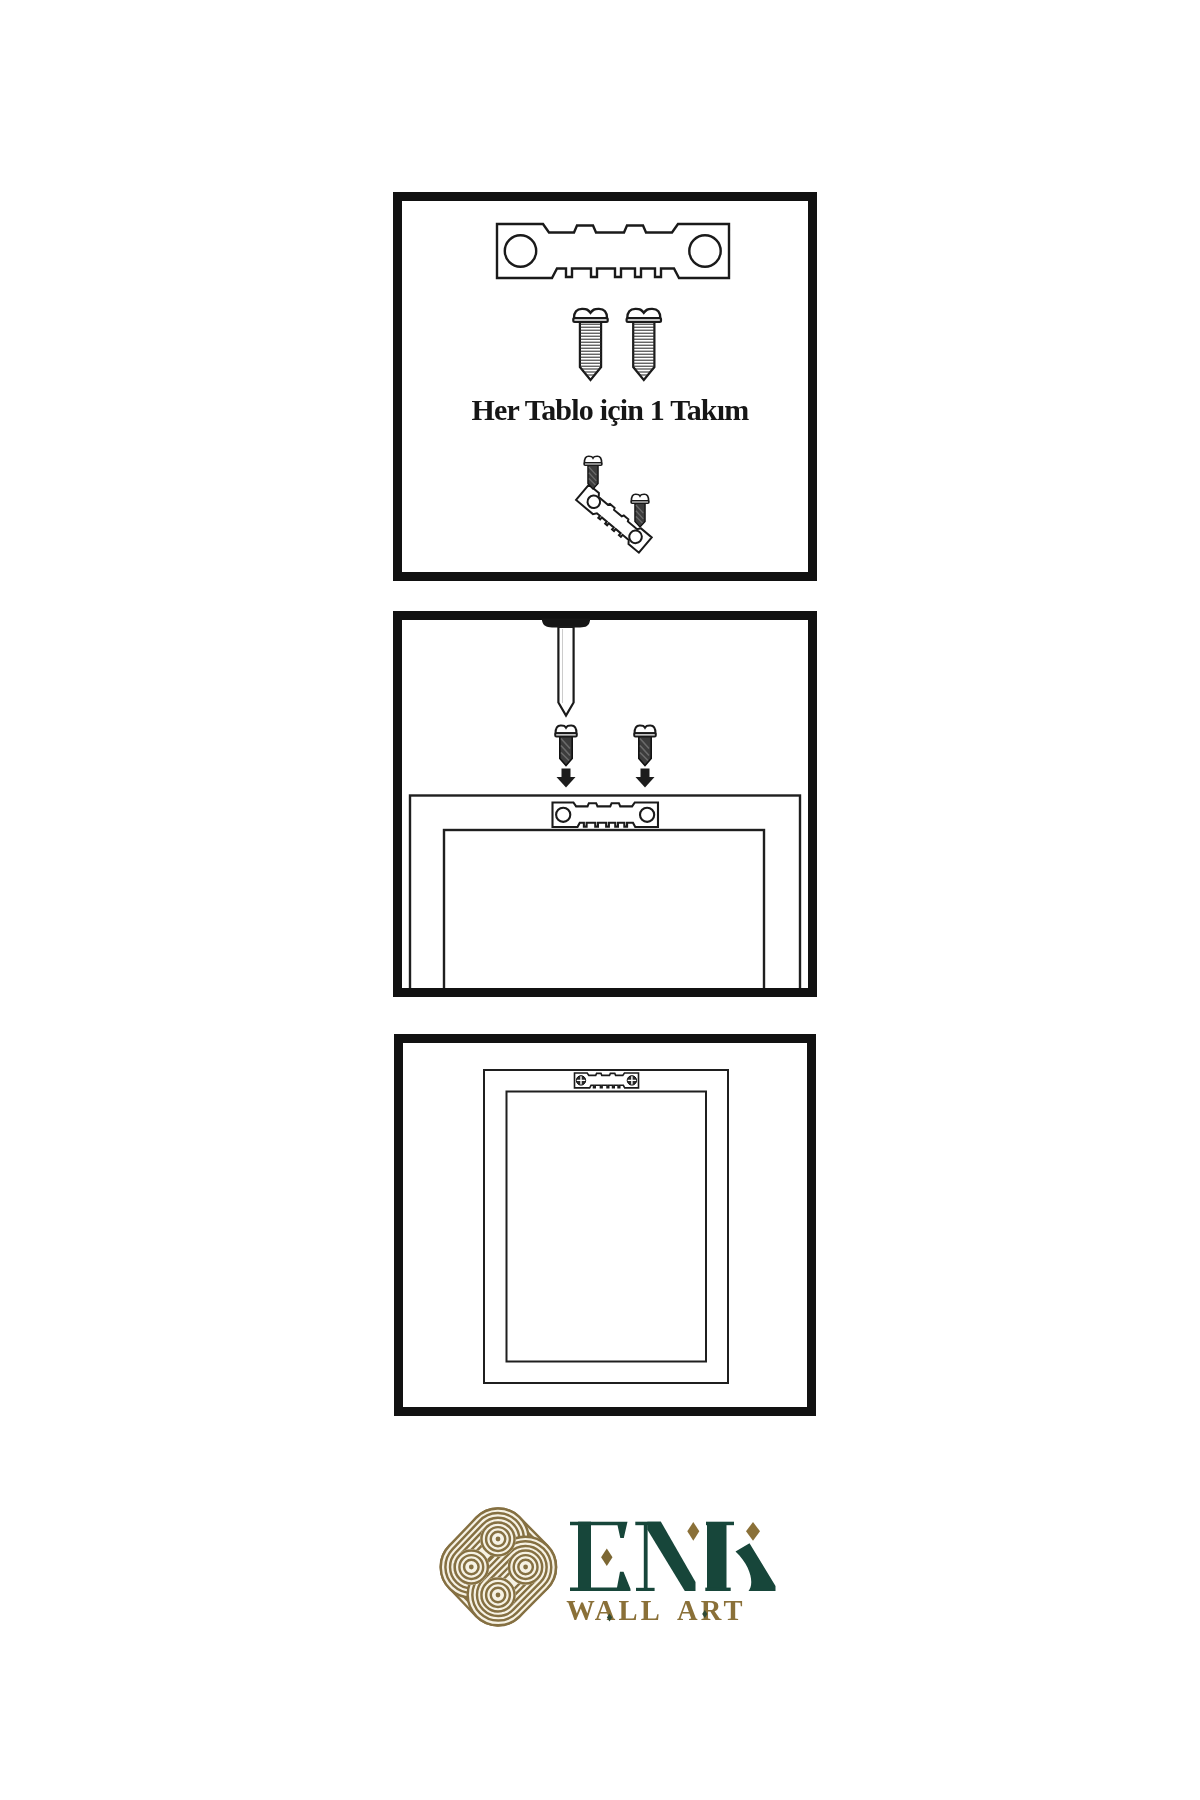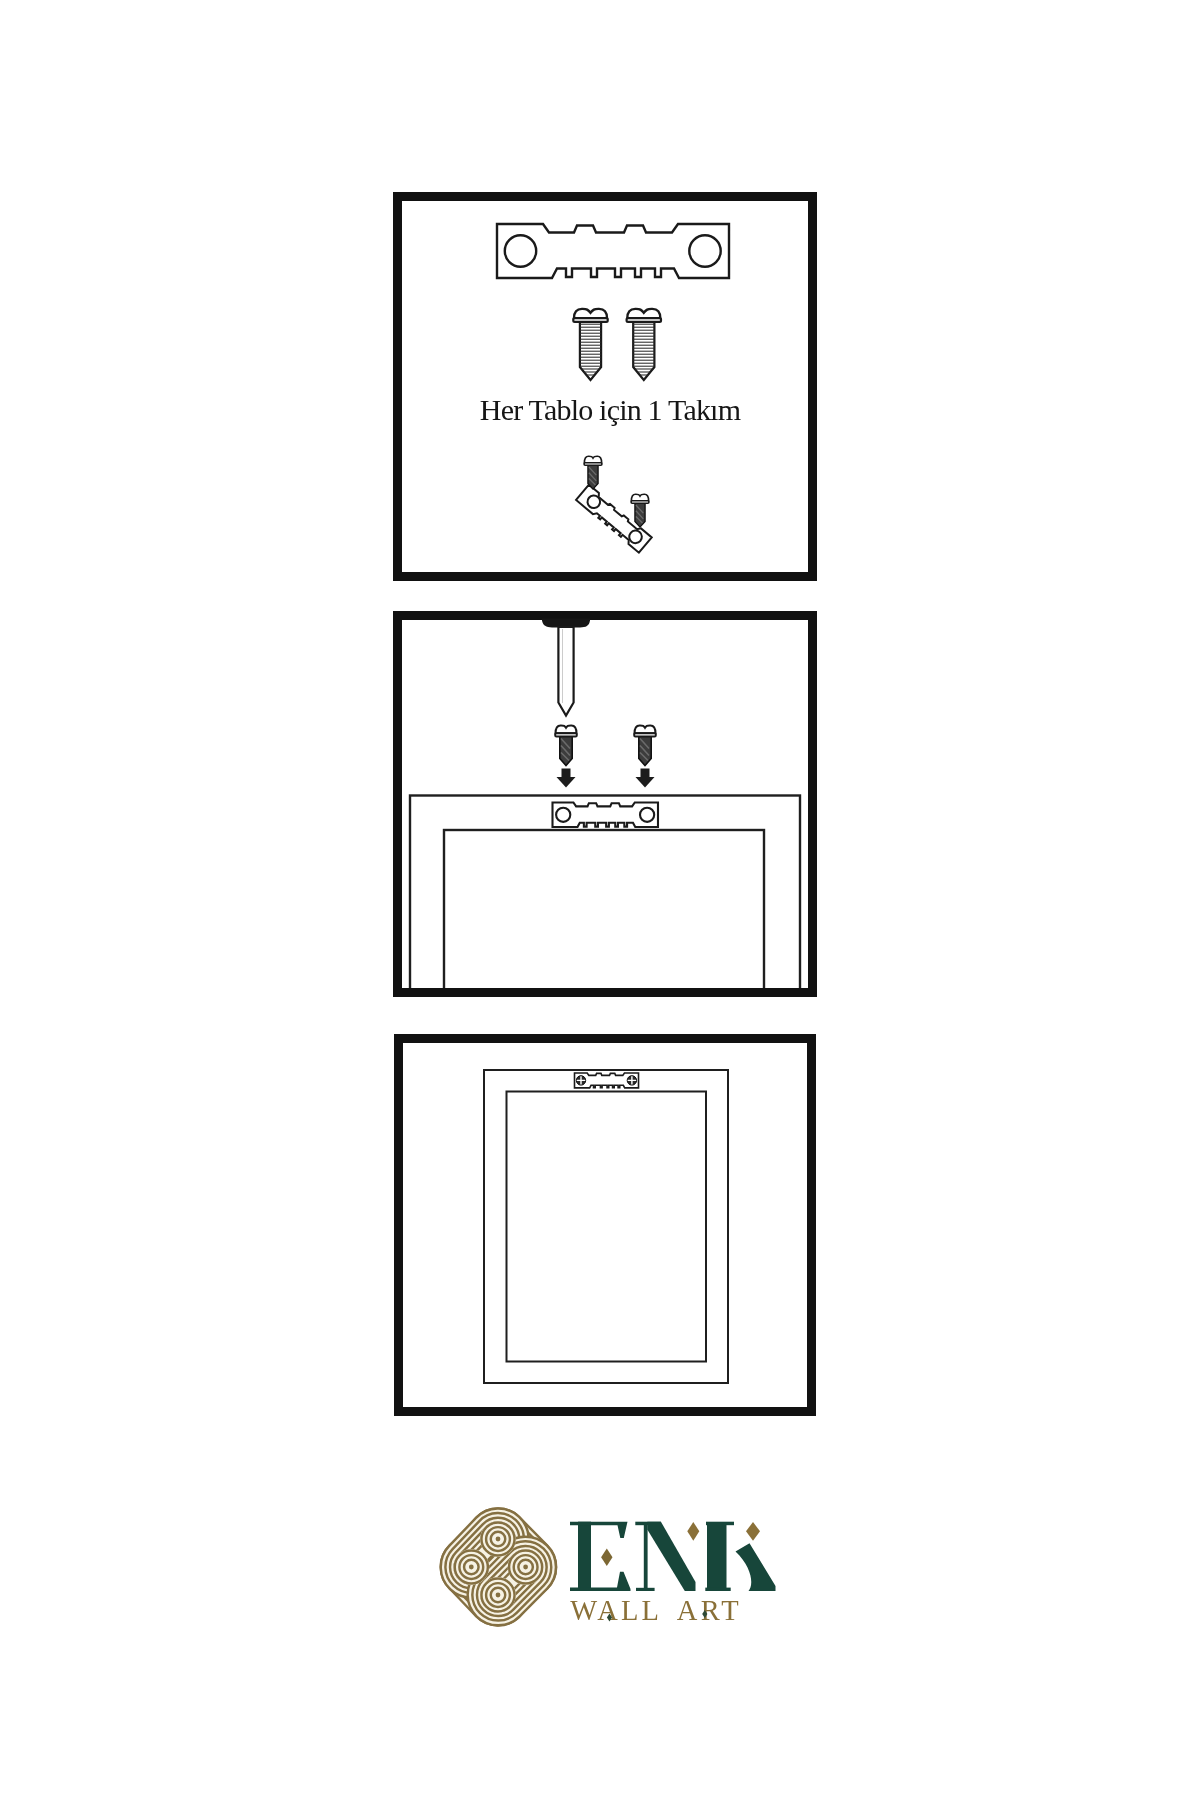--- a/index.html
+++ b/index.html
@@ -1,17 +1,17 @@
 <!DOCTYPE html>
 <html><head>
 <meta charset="utf-8">
 <style>
   html,body { margin:0; padding:0; background:#ffffff; }
   .page { position:relative; width:1200px; height:1800px; background:#ffffff;
-          font-family:"Liberation Serif", serif; }
+          font-family:"Liberation Serif", serif;font-weight:bold; }
 </style>
 </head>
 <body>
 <div class="page">
 <svg width="1200" height="1800" viewBox="0 0 1200 1800">
   <defs>
 
     <path id="plate" d="M0,0 L46,0 L52,8.5 L77,8.5 L80,1.5 L96,1.5 L99,8.5 L127,8.5 L130,1.5 L146,1.5 L149,8.5 L175,8.5 L181,0 L232,0 L232,54 L182,54 L177,44.5 L164,44.5 L164,53 L158,53 L158,44.5 L144,44.5 L144,53 L138,53 L138,44.5 L124,44.5 L124,53 L118,53 L118,44.5 L100,44.5 L100,53 L94,53 L94,44.5 L75,44.5 L75,53 L69,53 L69,44.5 L60,44.5 L55,54 L0,54 Z" fill="#ffffff" stroke="#1a1a1a" vector-effect="non-scaling-stroke"></path>
     <g id="bigscrew" stroke="#1a1a1a" fill="#ffffff">
       <path d="M-10.6,13.6 L-10.6,59 L0,72 L10.6,59 L10.6,13.6 Z" stroke-width="2.2"></path>

